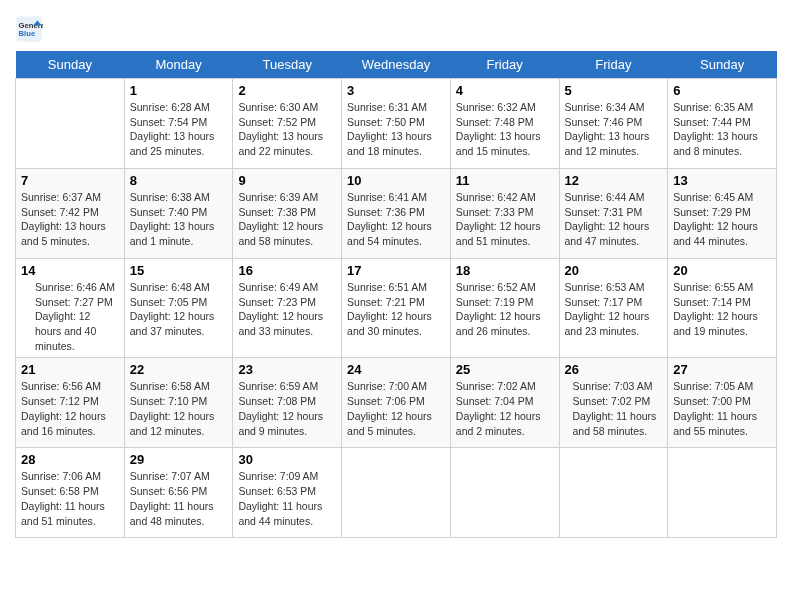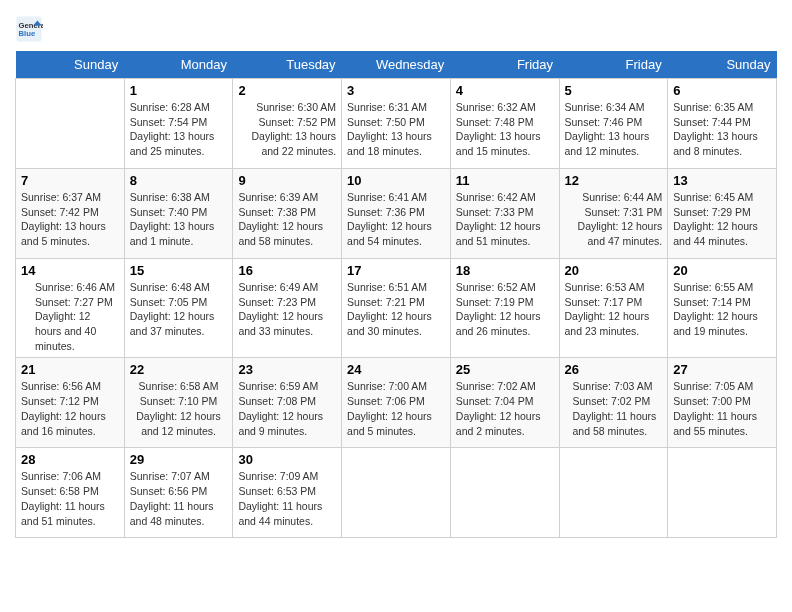--- a/index.html
+++ b/index.html
@@ -38,21 +38,21 @@
       color: #555;
     }
     table {
       width: 100%;
       border-collapse: collapse;
       font-size: 11px;
     }
     thead th {
       background-color: #2a72c3;
       color: #fff;
-      text-align: right;
+      text-align: center;
       padding: 6px 6px;
       font-size: 13px;
       font-weight: normal;
     }
     tbody td {
       border: 1px solid #d0d0d0;
       vertical-align: top;
       padding: 4px 5px;
       height: 90px;
       width: calc(100% / 7);
@@ -113,21 +113,21 @@
   <tr>
         <td></td>
         <td>
           <span class="day-number">1</span>
           <div class="day-info" style="white-space: pre-line;">Sunrise: 6:28 AM
 Sunset: 7:54 PM
 Daylight: 13 hours and 25 minutes.</div>
         </td>
         <td>
           <span class="day-number">2</span>
-          <div class="day-info" style="white-space: pre-line; text-align: right;">Sunrise: 6:30 AM
+          <div class="day-info" style="white-space: pre-line;">Sunrise: 6:30 AM
 Sunset: 7:52 PM
 Daylight: 13 hours and 22 minutes.</div>
         </td>
         <td>
           <span class="day-number">3</span>
           <div class="day-info" style="white-space: pre-line;">Sunrise: 6:31 AM
 Sunset: 7:50 PM
 Daylight: 13 hours and 18 minutes.</div>
         </td>
         <td>
@@ -175,21 +175,21 @@
 Daylight: 12 hours and 54 minutes.</div>
         </td>
         <td>
           <span class="day-number">11</span>
           <div class="day-info" style="white-space: pre-line;">Sunrise: 6:42 AM
 Sunset: 7:33 PM
 Daylight: 12 hours and 51 minutes.</div>
         </td>
         <td>
           <span class="day-number">12</span>
-          <div class="day-info" style="white-space: pre-line; text-align: right;">Sunrise: 6:44 AM
+          <div class="day-info" style="white-space: pre-line;">Sunrise: 6:44 AM
 Sunset: 7:31 PM
 Daylight: 12 hours and 47 minutes.</div>
         </td>
         <td>
           <span class="day-number">13</span>
           <div class="day-info" style="white-space: pre-line;">Sunrise: 6:45 AM
 Sunset: 7:29 PM
 Daylight: 12 hours and 44 minutes.</div>
         </td>
       </tr>
@@ -239,21 +239,21 @@
       </tr>
       <tr>
         <td>
           <span class="day-number">21</span>
           <div class="day-info" style="white-space: pre-line;">Sunrise: 6:56 AM
 Sunset: 7:12 PM
 Daylight: 12 hours and 16 minutes.</div>
         </td>
         <td>
           <span class="day-number">22</span>
-          <div class="day-info" style="white-space: pre-line; text-align: center;">Sunrise: 6:58 AM
+          <div class="day-info" style="white-space: pre-line;">Sunrise: 6:58 AM
 Sunset: 7:10 PM
 Daylight: 12 hours and 12 minutes.</div>
         </td>
         <td>
           <span class="day-number">23</span>
           <div class="day-info" style="white-space: pre-line;">Sunrise: 6:59 AM
 Sunset: 7:08 PM
 Daylight: 12 hours and 9 minutes.</div>
         </td>
         <td>

